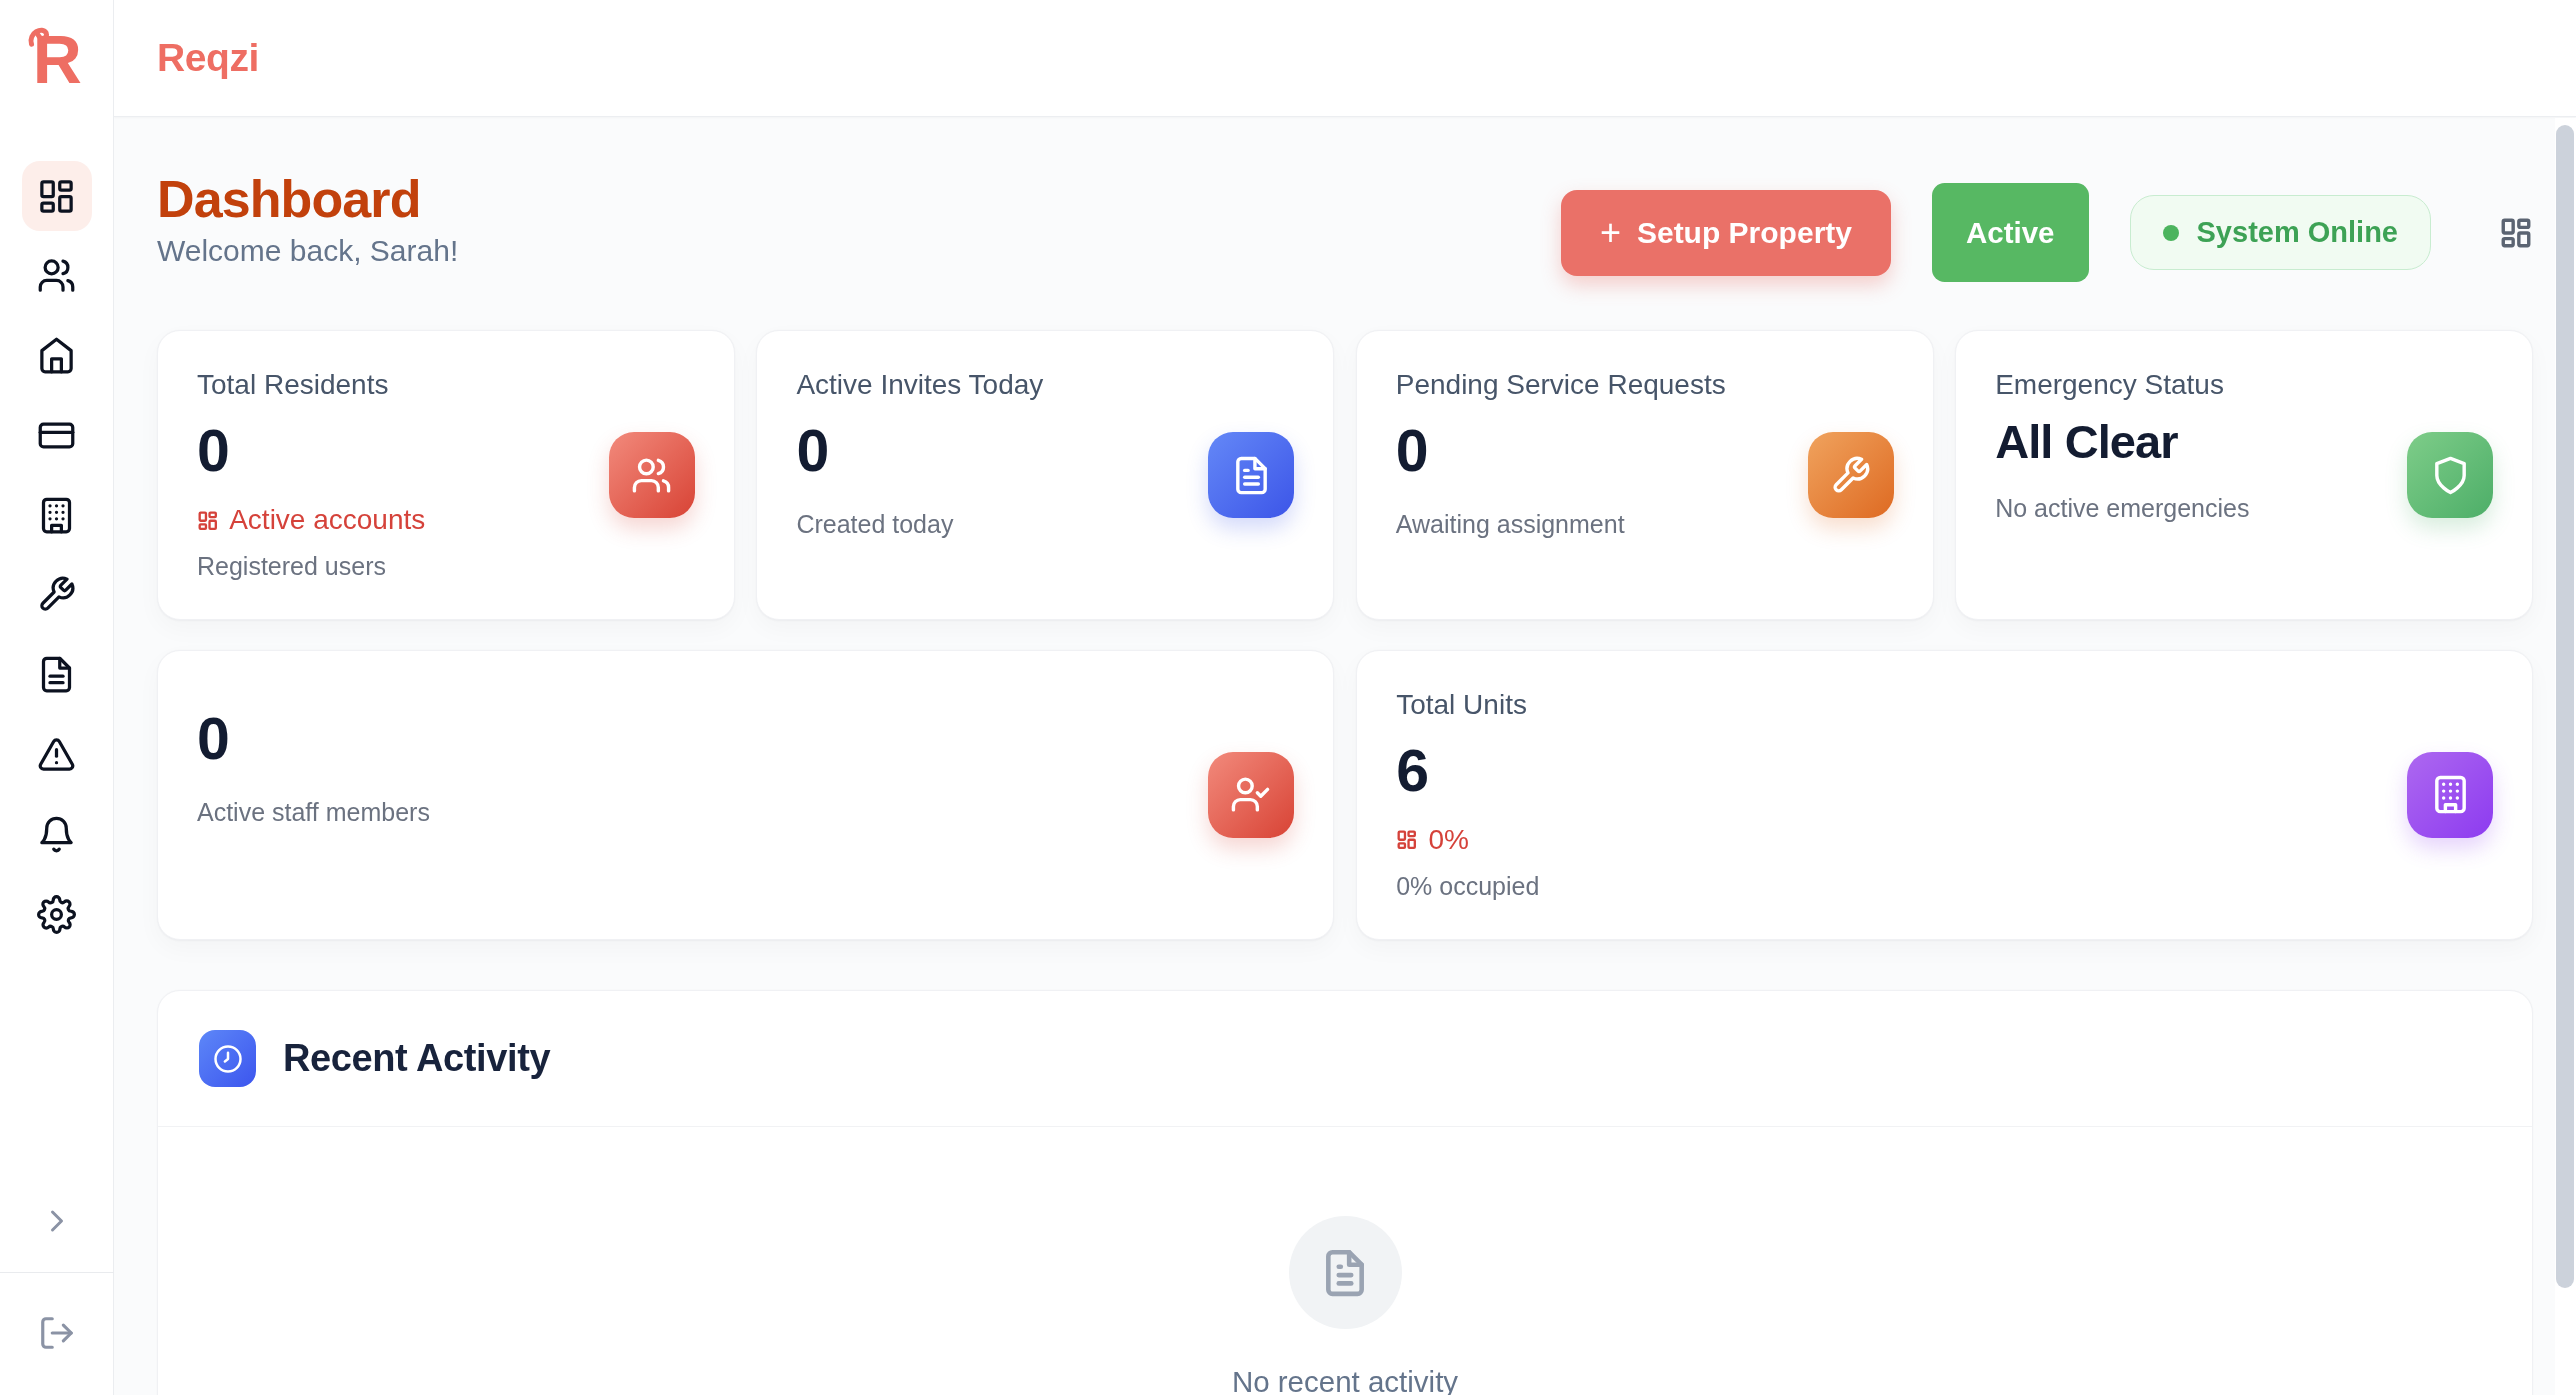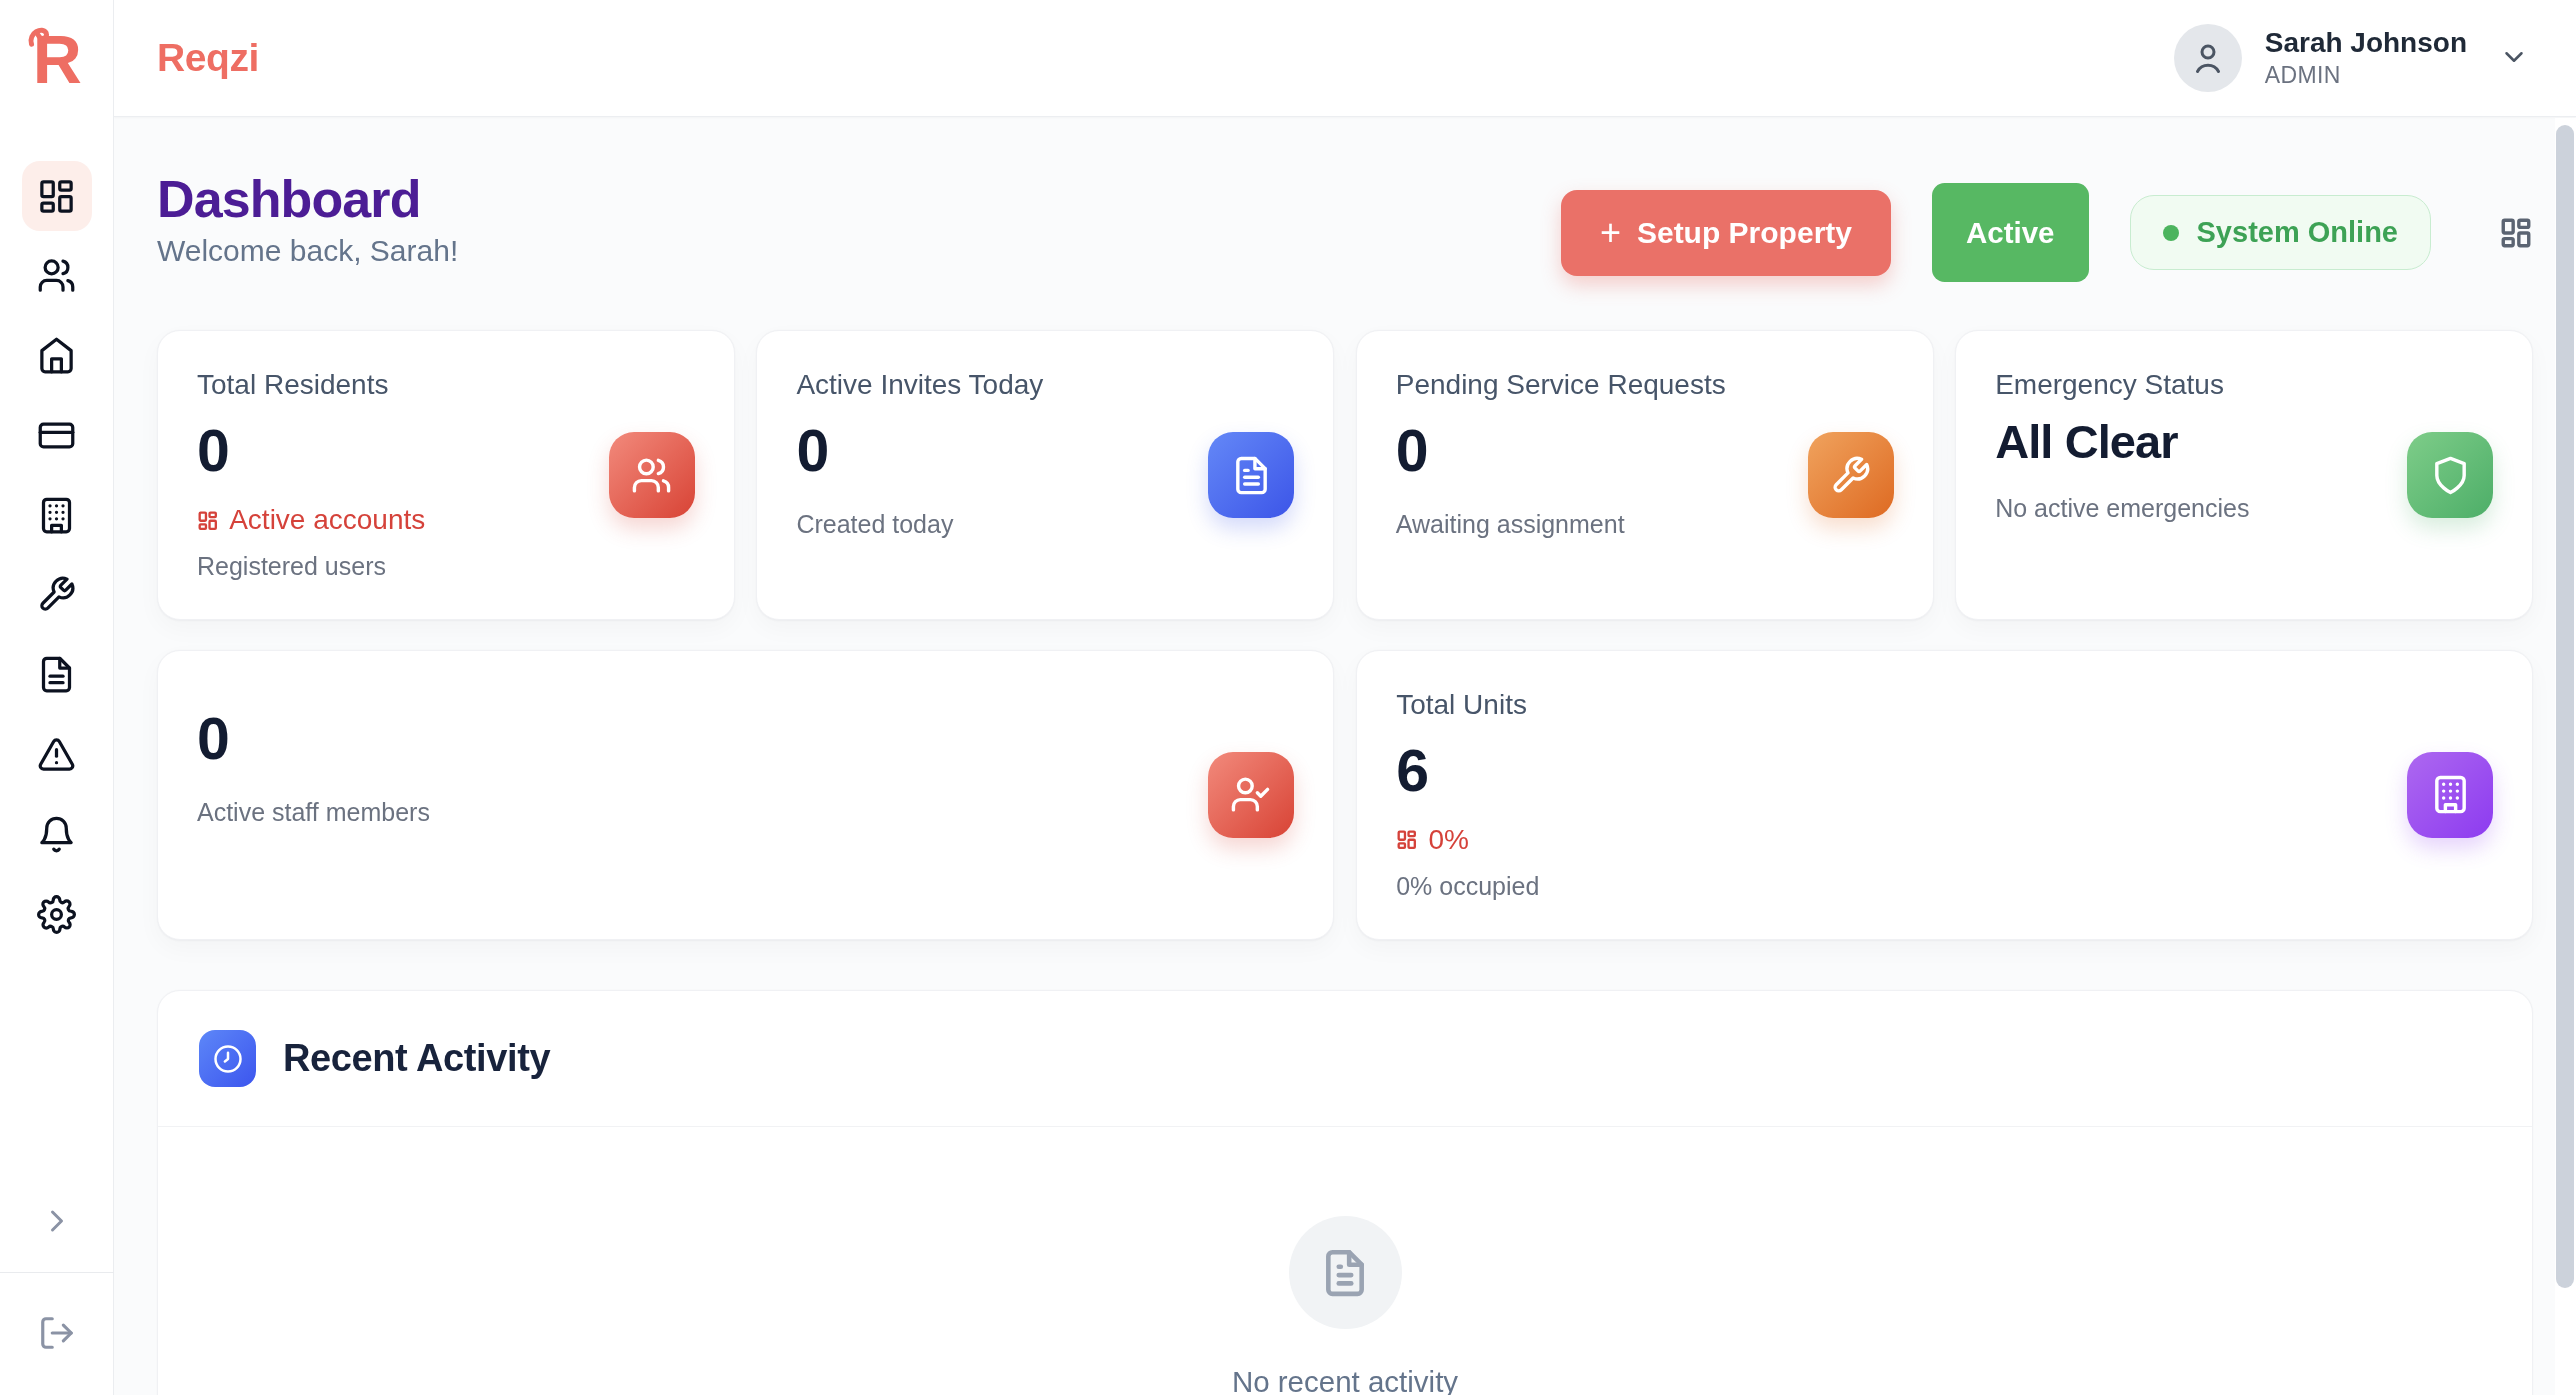--- a/index.html
+++ b/index.html
@@ -37,21 +37,21 @@
   .user-meta { display:flex; flex-direction:column; gap:3.6px; }
   .user-name { font-size:28px; font-weight:700; color:#1f2937; }
   .user-role { font-size:23px; color:#6b7280; letter-spacing:0.4px; }
   .user-caret { color:#4b5563; margin-left:9px; }
   .user-caret svg { width:30px; height:30px; }
 
   main { flex:1; padding:0 43px; }
 
   
   .page-head { margin-top:52px; display:flex; justify-content:space-between; align-items:flex-start; }
-  .page-title { font-size:52px; font-weight:800; color:#4c1d95; letter-spacing:-0.9px; }
+  .page-title { font-size:52px; font-weight:800; color:#c2410c; letter-spacing:-0.9px; }
   .page-subtitle { font-size:30px; color:#64748b; margin-top:5px; }
   .toolbar { display:flex; align-items:center; gap:41px; margin-top:14.3px; }
   .btn-setup { display:flex; align-items:center; gap:16px; background:#ea7168; color:#ffffff;
                border:none; height:86px; padding:0 39px; border-radius:16px; font-size:30px; font-weight:600;
                font-family:inherit; cursor:pointer; box-shadow:0 9px 19.7px rgba(234,113,104,.32); }
   .btn-setup .plus { font-size:36px; font-weight:400; line-height:1; }
   .btn-active { background:#57b863; color:#ffffff; border:none; height:99px; padding:0 34px;
                 border-radius:12.5px; font-size:29.5px; font-weight:600; font-family:inherit; cursor:pointer; }
   .pill-online { display:flex; align-items:center; gap:18px; background:#f1fbf2; border:1.8px solid #c8ecd0;
                  height:75px; padding:0 32px; border-radius:24px; }
@@ -197,37 +197,20 @@
             <path d="m16 17 5-5-5-5"></path>
             <line x1="21" y1="12" x2="9" y2="12"></line>
           </svg>
       </div>
     </div>
   </aside>
 
   <div class="main-col">
     <header>
       <span class="brand-name">Reqzi</span>
-      <div class="user-chunk">
-        <div class="avatar">
-          <svg viewBox="0 0 24 24" fill="none" stroke="currentColor" stroke-width="2" stroke-linecap="round" stroke-linejoin="round">
-              <circle cx="12" cy="8" r="4"></circle>
-              <path d="M5 21a8 8 0 0 1 14 0"></path>
-            </svg>
-        </div>
-        <div class="user-meta">
-          <span class="user-name">Sarah Johnson</span>
-          <span class="user-role">ADMIN</span>
-        </div>
-        <span class="user-caret">
-          <svg viewBox="0 0 24 24" fill="none" stroke="currentColor" stroke-width="2" stroke-linecap="round" stroke-linejoin="round">
-              <path d="m6 9 6 6 6-6"></path>
-            </svg>
-        </span>
-      </div>
     </header>
 
     <main>
       <div class="page-head">
         <div>
           <div class="page-title">Dashboard</div>
           <div class="page-subtitle">Welcome back, Sarah!</div>
         </div>
         <div class="toolbar">
           <button class="btn-setup">

